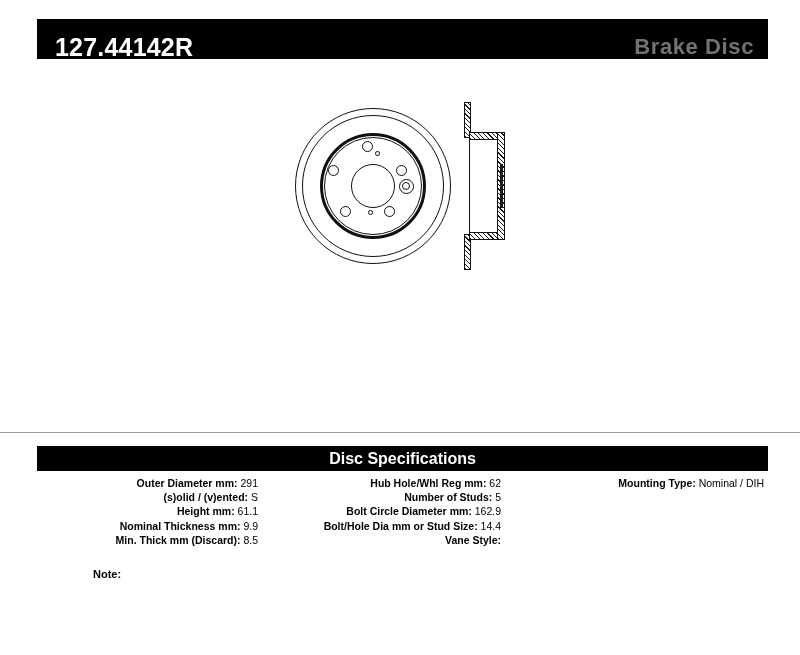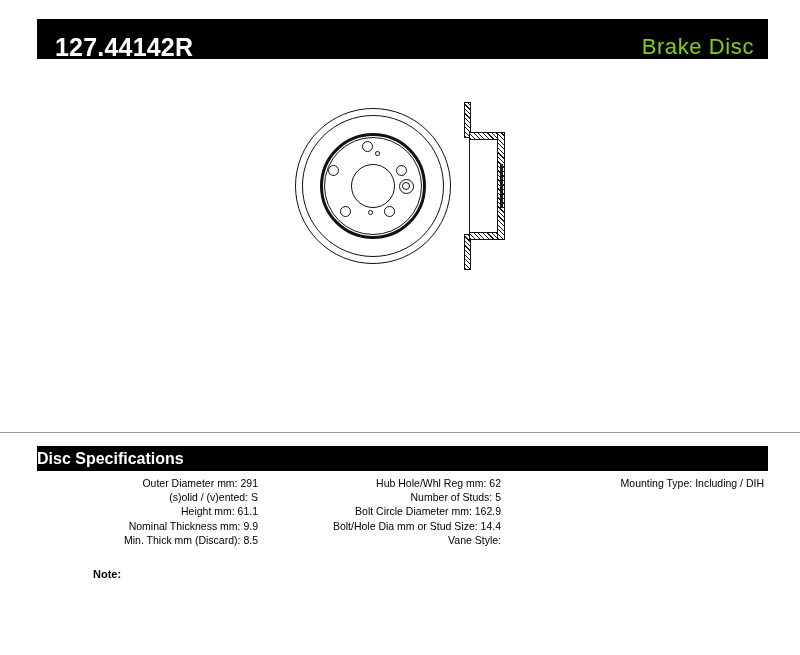--- a/index.html
+++ b/index.html
@@ -28,23 +28,23 @@
     padding: 16px 14px 0 18px;
   }
   .header-part-number {
     color: #ffffff;
     font-size: 25px;
     font-weight: bold;
     letter-spacing: 0.2px;
     line-height: 1;
   }
   .header-category {
-    color: #84cc16;
+    color: #737373;
     font-size: 22px;
-    font-weight: normal;
+    font-weight: bold;
     letter-spacing: 0.6px;
     line-height: 1;
   }
 
   
   .drawing-area {
     position: absolute;
     left: 37px; top: 80px;
     width: 731px; height: 340px;
   }
@@ -165,21 +165,21 @@
   }
 
   
   .spec-bar {
     position: absolute;
     left: 37px; top: 446px;
     width: 731px; height: 25px;
     background: #000000;
     display: flex;
     align-items: center;
-    justify-content: flex-start;
+    justify-content: center;
   }
   .spec-bar-title {
     color: #ffffff;
     font-size: 16px;
     font-weight: bold;
     line-height: 1;
   }
 
   
   .spec-columns {
@@ -192,21 +192,21 @@
   .spec-col {
     font-size: 10.5px;
     font-weight: bold;
     line-height: 14.2px;
   }
   .col-left   { width: 223px; text-align: right; padding-right: 2px; }
   .col-center { width: 243px; text-align: right; padding-right: 2px; }
   .col-right  { width: 265px; text-align: right; padding-right: 4px; }
 
   .spec-row { white-space: nowrap; }
-  .spec-label { font-weight: normal; text-align: right; }
+  .spec-label { font-weight: bold; text-align: right; }
   .spec-value { font-weight: normal; }
 
   
   .note-row {
     position: absolute;
     left: 37px; top: 568px;
     width: 300px;
     font-size: 11px;
     font-weight: bold;
   }
@@ -304,21 +304,21 @@
     </div>
     <div class="spec-row">
       <span class="spec-label">Vane Style:</span>
       <span class="spec-value"></span>
     </div>
   </div>
 
   <div class="spec-col col-right">
     <div class="spec-row">
       <span class="spec-label">Mounting Type:</span>
-      <span class="spec-value">Including / DIH</span>
+      <span class="spec-value">Nominal / DIH</span>
     </div>
   </div>
 
 </div>
 
 <div class="note-row">
   <span class="note-label">Note:</span>
   <span class="note-value"></span>
 </div>
 

